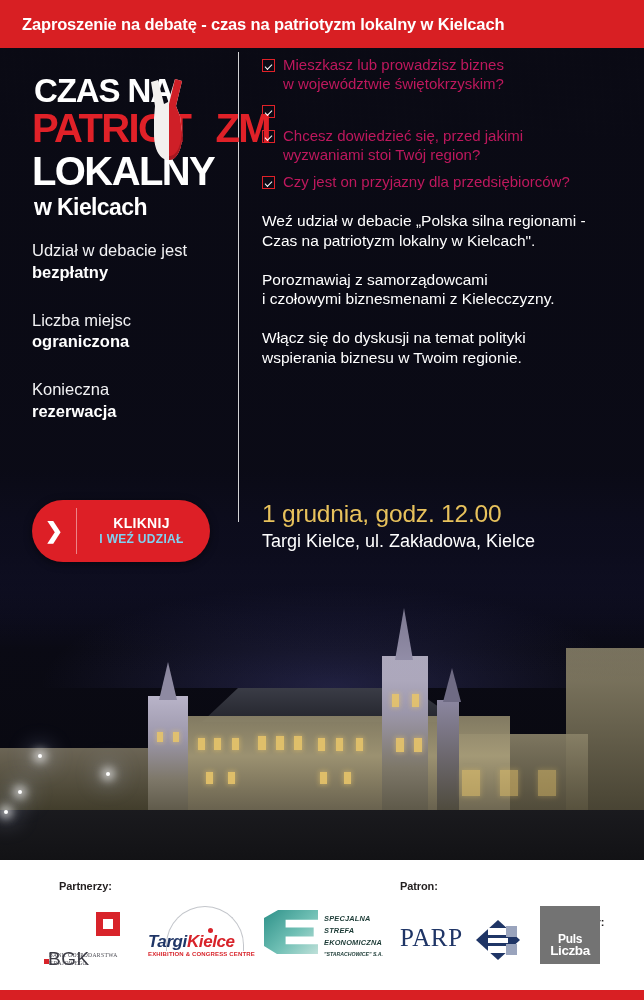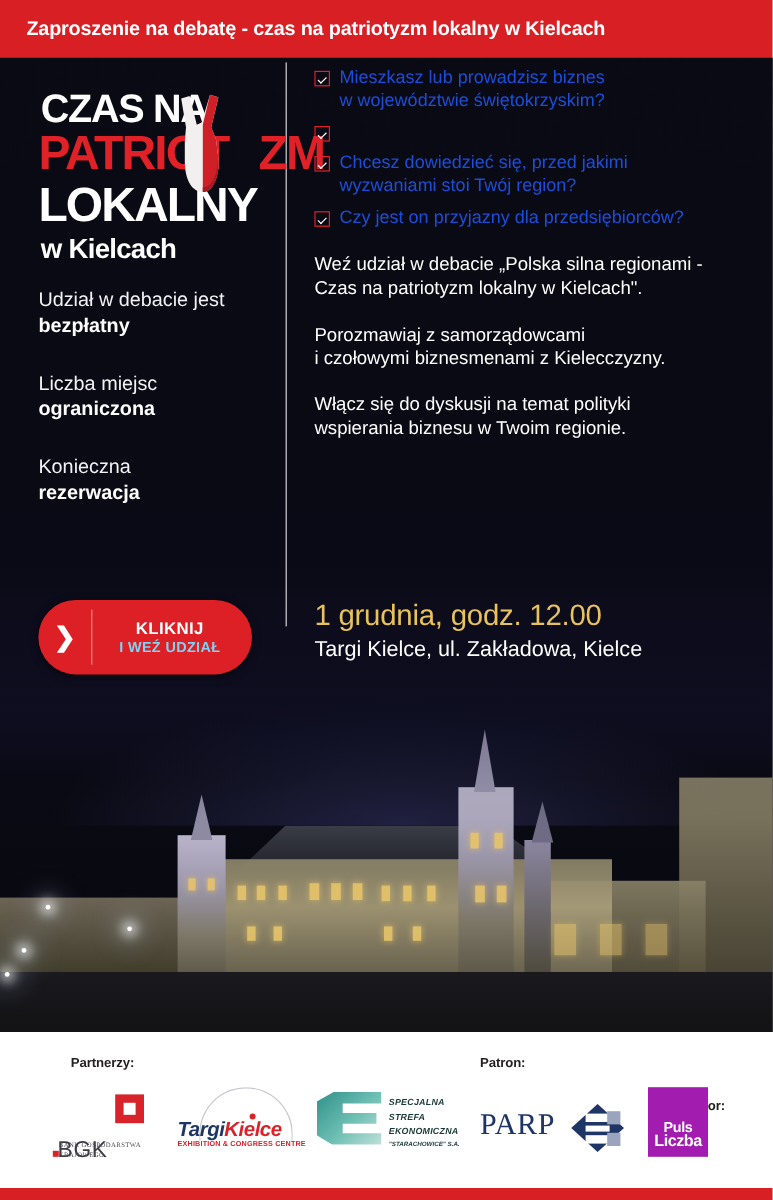--- a/index.html
+++ b/index.html
@@ -185,21 +185,21 @@
   .check-item{display:flex;align-items:flex-start;margin-bottom:9px;}
   .cbox{
     flex:0 0 auto;width:13px;height:13px;margin-top:3px;margin-right:8px;
     border:1.5px solid #e02128;position:relative;box-sizing:border-box;
   }
   .cbox::after{
     content:"";position:absolute;left:2px;top:4px;width:6px;height:3px;
     border-left:1.5px solid #ffffff;border-bottom:1.5px solid #ffffff;
     transform:rotate(-45deg);
   }
-  .check-txt{color:#1d4ed8;font-size:15px;line-height:1.24;}
+  .check-txt{color:#be185d;font-size:15px;line-height:1.24;}
 
   .para{color:#ffffff;font-size:15.5px;line-height:1.28;margin-top:19px;}
 
   .event{position:absolute;left:262px;top:500px;}
   .event-date{color:#e8c25c;font-size:24.5px;line-height:1.15;letter-spacing:-0.2px;}
   .event-place{color:#ffffff;font-size:18px;line-height:1.2;margin-top:3px;}
 
   
   .footer{
     position:absolute;left:0;top:860px;width:644px;height:130px;
@@ -248,21 +248,21 @@
   .sse-l1{top:8px;} .sse-l2{top:20px;} .sse-l3{top:32px;}
   .sse-l4{position:absolute;left:60px;top:45px;color:#1b3a35;font-size:5.2px;font-weight:bold;font-style:italic;}
 
   
   .parp{left:400px;top:918px;width:124px;height:44px;}
   .parp-name{position:absolute;left:0px;top:6px;color:#1f3566;
     font-family:"Liberation Serif",serif;font-size:25px;letter-spacing:.6px;}
   .parp-mark{position:absolute;left:76px;top:2px;width:44px;height:40px;}
 
   
-  .pb{left:540px;top:906px;width:50px;height:58px;background:#a21caf;}
+  .pb{left:540px;top:906px;width:60px;height:58px;background:#737373;}
   .pb-1{position:absolute;left:0;right:0;top:26px;text-align:center;color:#fff;
     font-size:12px;font-weight:bold;letter-spacing:-0.3px;}
   .pb-2{position:absolute;left:0;right:0;top:37px;text-align:center;color:#fff;
     font-size:13.5px;font-weight:bold;letter-spacing:-0.4px;}
 
   
   .bottom-strip{position:absolute;left:0;top:990px;width:644px;height:10px;background:#d81f23;}
 </style>
 </head>
 <body>

